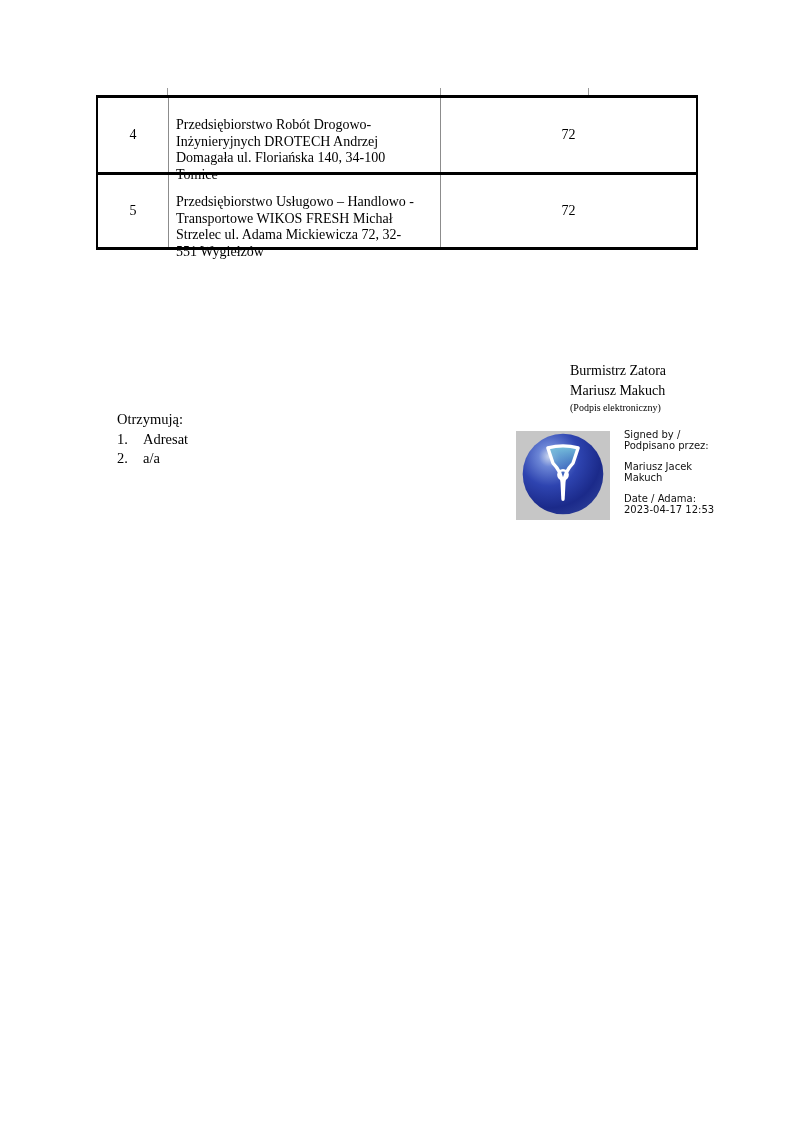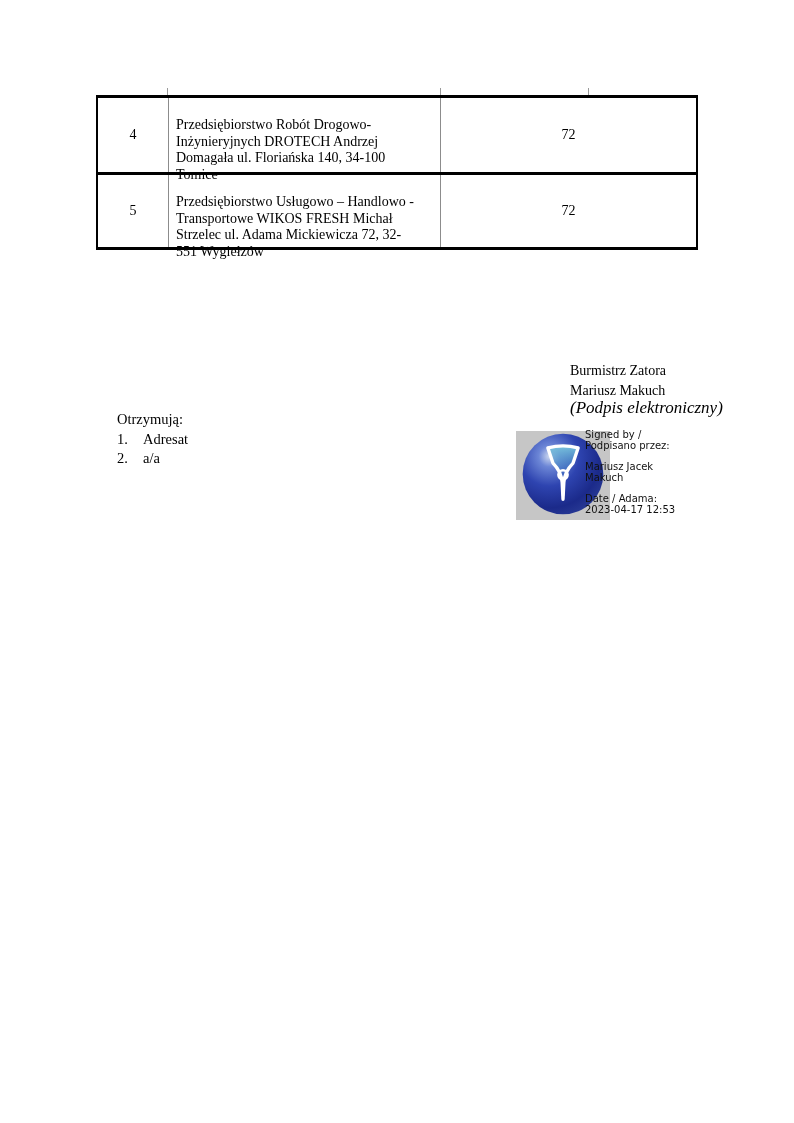--- a/index.html
+++ b/index.html
@@ -32,36 +32,36 @@
   .cell-name .nm { display:block; max-width:242px; }
   .cell-price{ width:148px; display:flex; align-items:center; justify-content:flex-end; padding-right:6px; font-size:14px; }
   .cell-score{ flex:1; display:flex; align-items:center; justify-content:center; font-size:14px; }
   .row-4 .cell { height:74px; }
   .row-5 .cell { height:72px; }
   .stub { position:absolute; width:1px; height:7px; background:#9a9a9a; top:88px; }
 
   
   .sig-block { position:absolute; left:570px; top:361px; }
   .sig-line1, .sig-line2 { font-size:14px; line-height:19.5px; }
-  .sig-line3 { font-size:17px; line-height:15px; font-style:italic; }
+  .sig-line3 { font-size:10px; line-height:15px; }
 
   
   .recipients { position:absolute; left:117px; top:410px; font-size:14.5px; line-height:19.5px; }
   .rec-item { display:flex; }
   .rec-num { width:26px; }
 
   
   .stamp-img {
     position:absolute; left:516px; top:431px;
     width:94px; height:89px;
     background:#c6c6c6;
     display:flex; align-items:center; justify-content:center;
   }
   .stamp-text {
-    position:absolute; left:585px; top:429px;
+    position:absolute; left:624px; top:429px;
     font-family:"DejaVu Sans", sans-serif;
     font-size:10px; line-height:11px; color:#111;
   }
   .stamp-group { margin-bottom:10px; }
   .stamp-group:last-child { margin-bottom:0; }
 </style>
 </head>
 <body>
 
 <div class="page">

